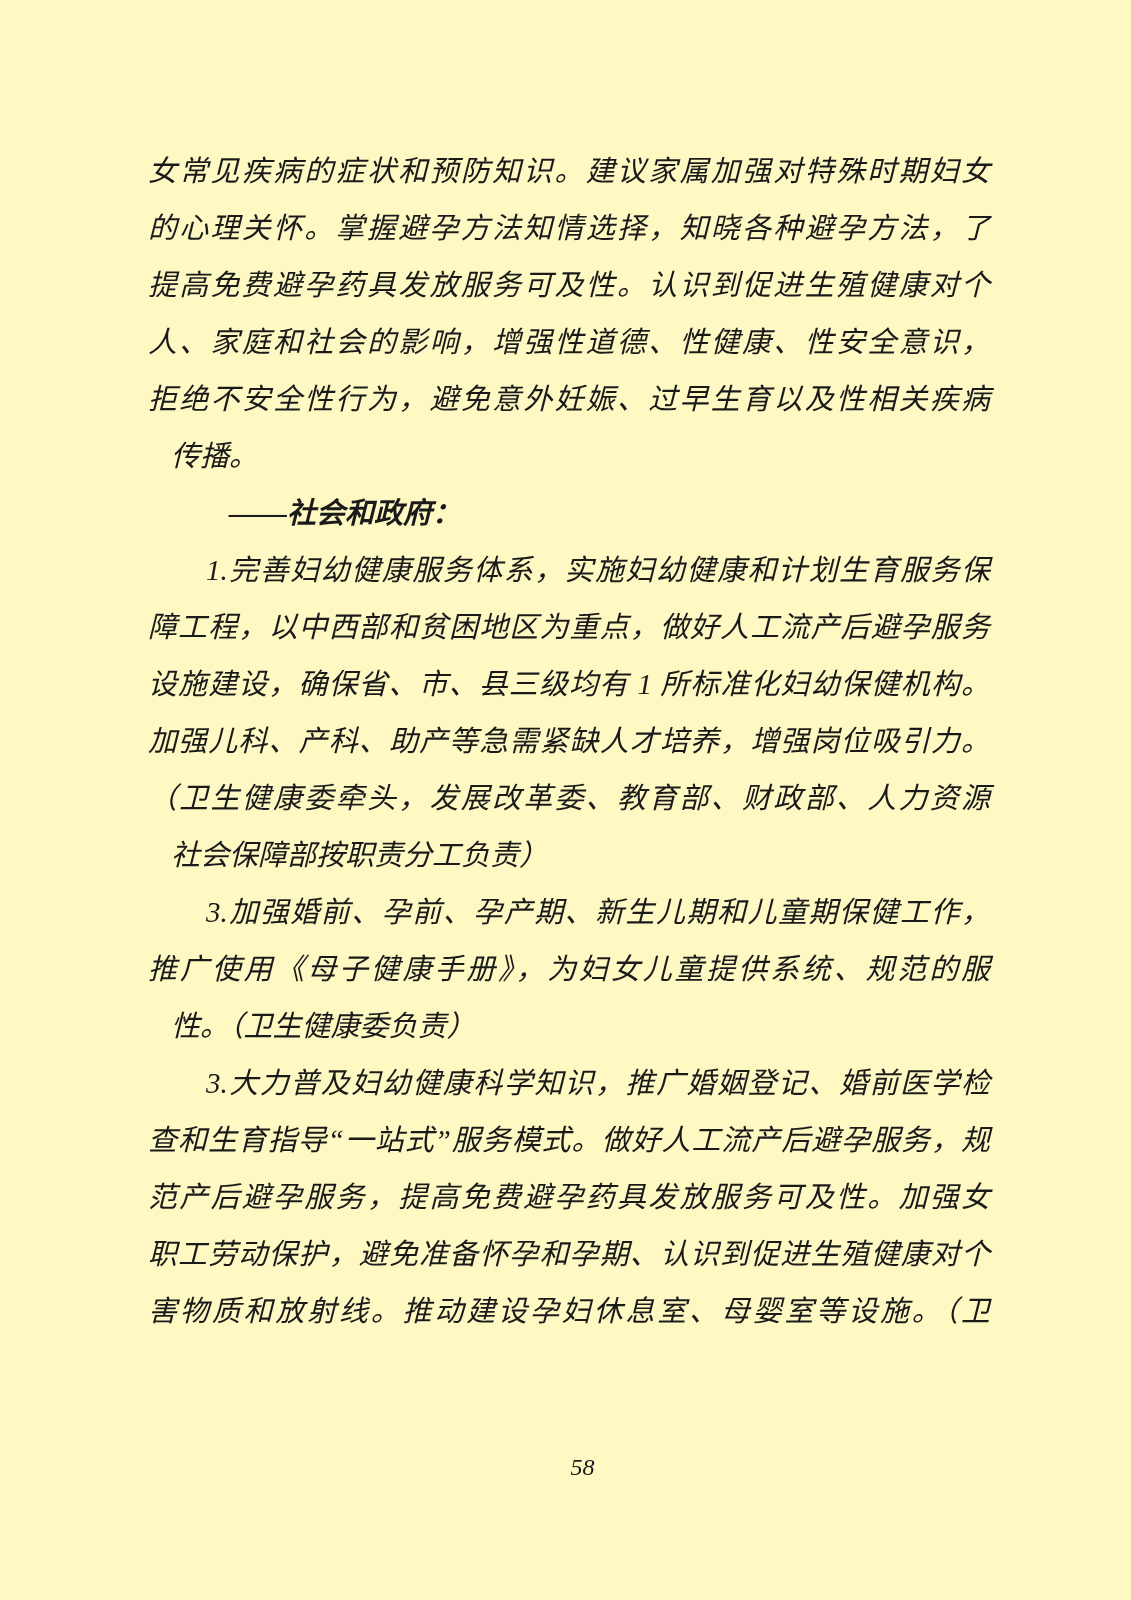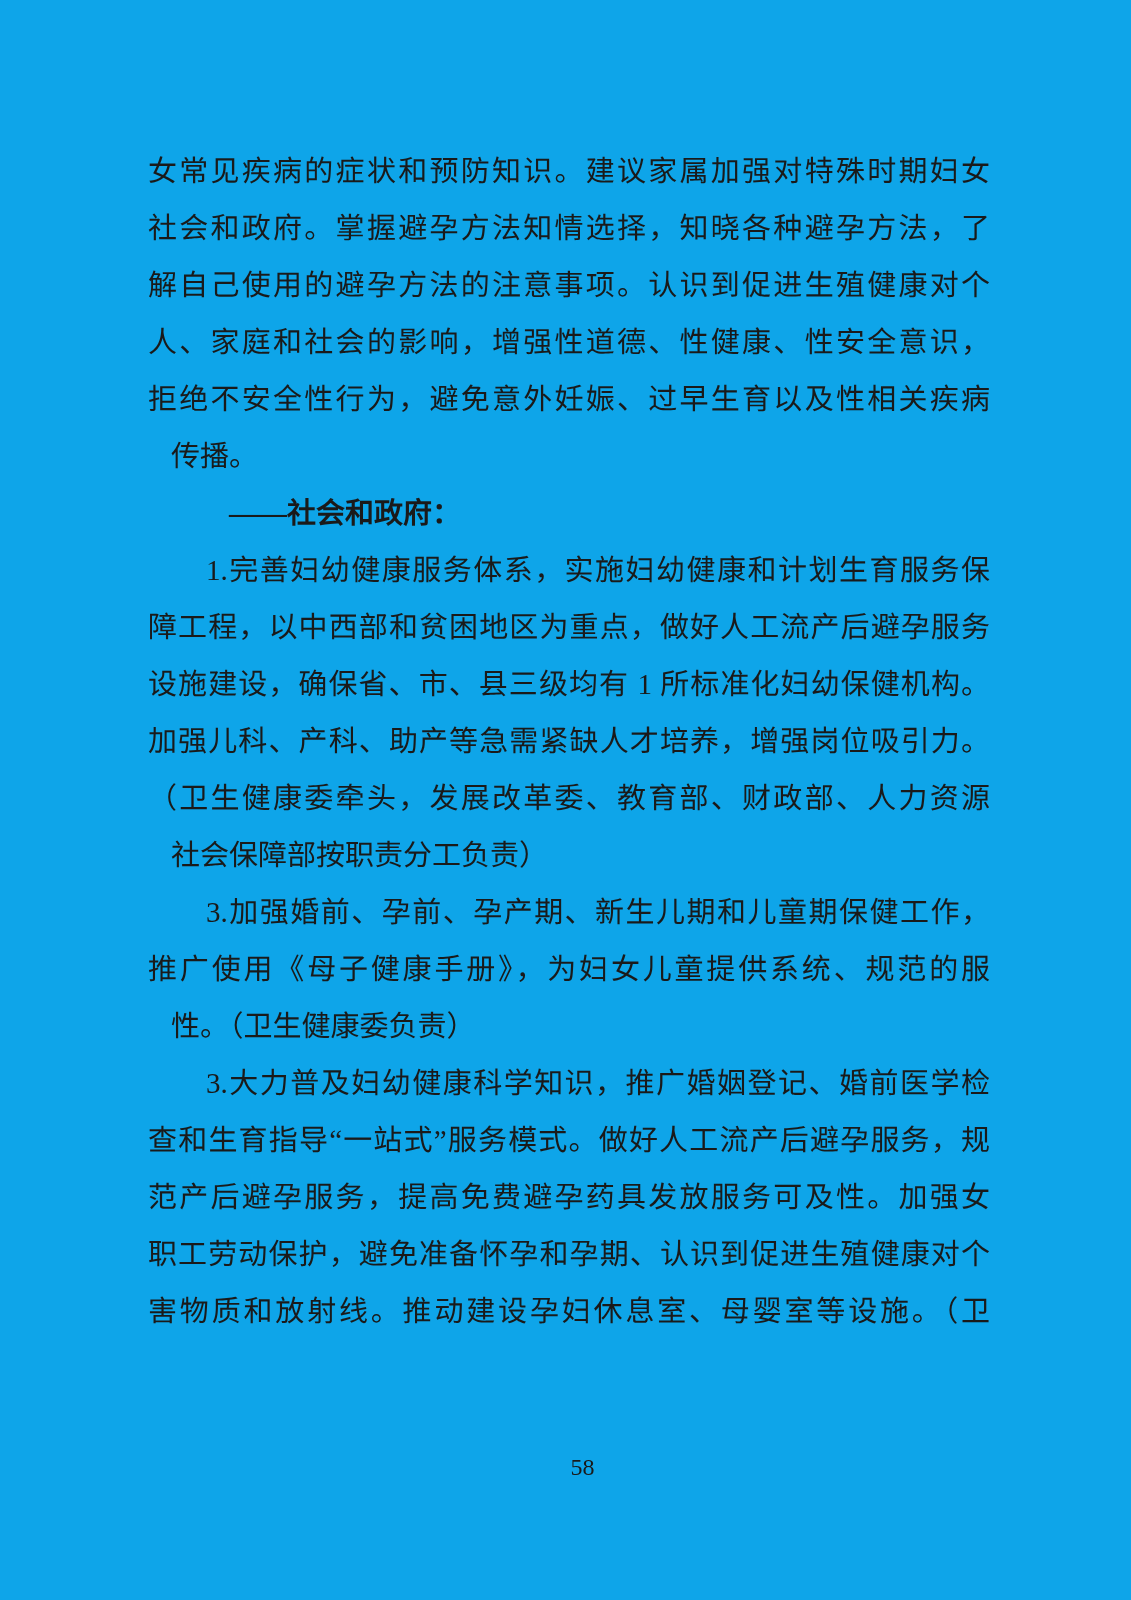--- a/index.html
+++ b/index.html
@@ -49,25 +49,25 @@
     width: 100%;
     text-align: center;
     font-size: 24px;
     line-height: 30px;
     color: #1a1a1a;
   }
 </style>
 </head>
 <body>
 
-<div class="page" style="background: #0ea5e9; color: rgb(26, 26, 26);">
+<div class="page" style="background: #fef9c3; color: rgb(26, 26, 26); font-style: italic;">
   <div class="content" id="doc-body">
       <div class="line"><span class="seg-body">女常见疾病的症状和预防知识。建议家属加强对特殊时期妇女</span></div>
-      <div class="line"><span class="seg-body">社会和政府。掌握避孕方法知情选择，知晓各种避孕方法，了</span></div>
-      <div class="line"><span class="seg-body">解自己使用的避孕方法的注意事项。认识到促进生殖健康对个</span></div>
+      <div class="line"><span class="seg-body">的心理关怀。掌握避孕方法知情选择，知晓各种避孕方法，了</span></div>
+      <div class="line"><span class="seg-body">提高免费避孕药具发放服务可及性。认识到促进生殖健康对个</span></div>
       <div class="line"><span class="seg-body">人、家庭和社会的影响，增强性道德、性健康、性安全意识，</span></div>
       <div class="line"><span class="seg-body">拒绝不安全性行为，避免意外妊娠、过早生育以及性相关疾病</span></div>
       <div class="line align-left"><span class="seg-body">传播。</span></div>
       <div class="line indent align-left"><span class="seg-heading">——社会和政府：</span></div>
       <div class="line indent"><span class="seg-body">1.完善妇幼健康服务体系，实施妇幼健康和计划生育服务保</span></div>
       <div class="line"><span class="seg-body">障工程，以中西部和贫困地区为重点，做好人工流产后避孕服务</span></div>
       <div class="line"><span class="seg-body">设施建设，确保省、市、县三级均有 1 所标准化妇幼保健机构。</span></div>
       <div class="line"><span class="seg-body">加强儿科、产科、助产等急需紧缺人才培养，增强岗位吸引力。</span></div>
       <div class="line"><span class="seg-kai">（卫生健康委牵头，发展改革委、教育部、财政部、人力资源</span></div>
       <div class="line align-left"><span class="seg-kai">社会保障部按职责分工负责）</span></div>

